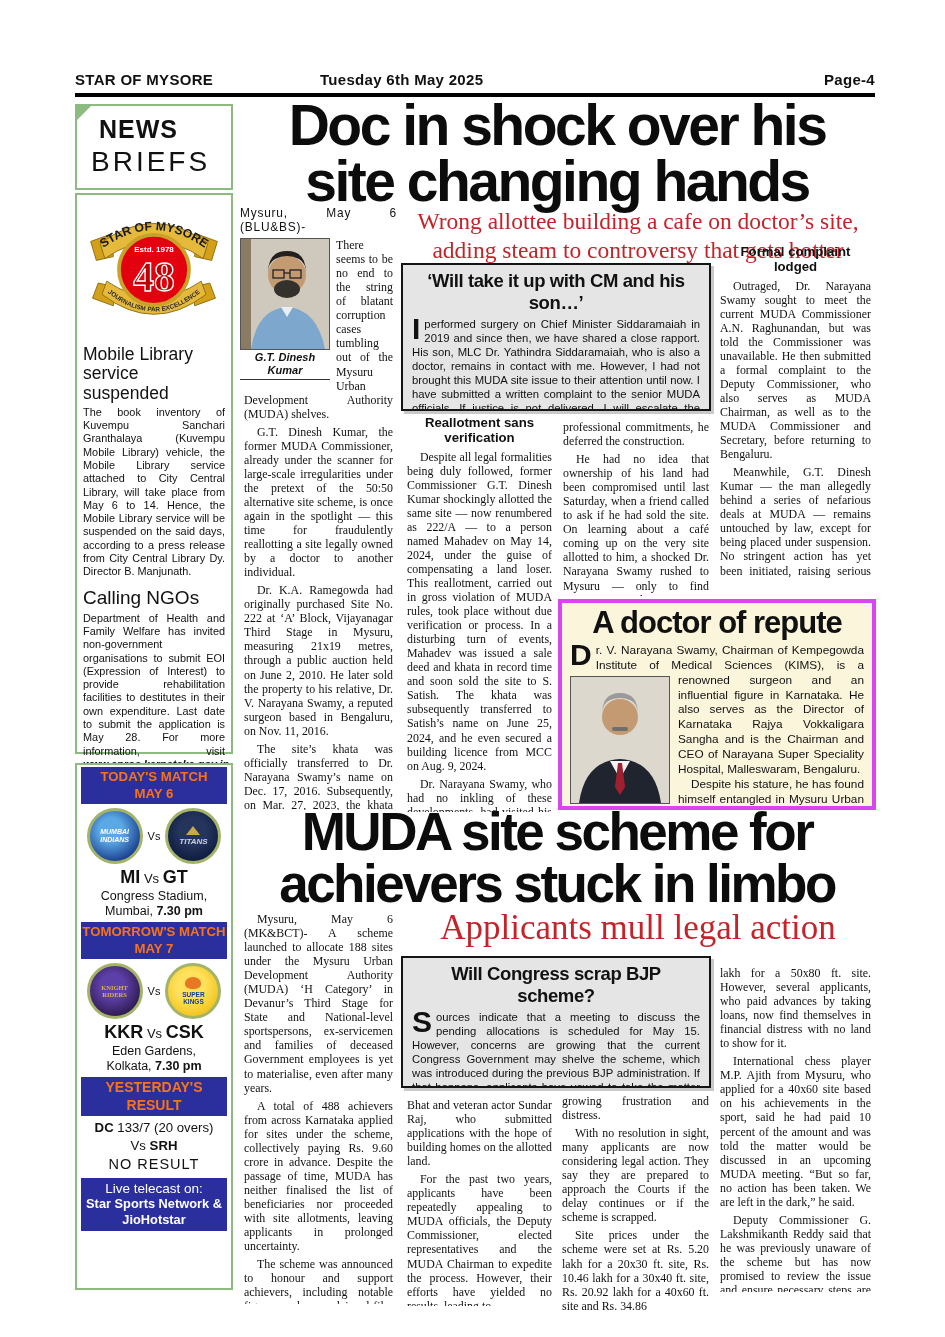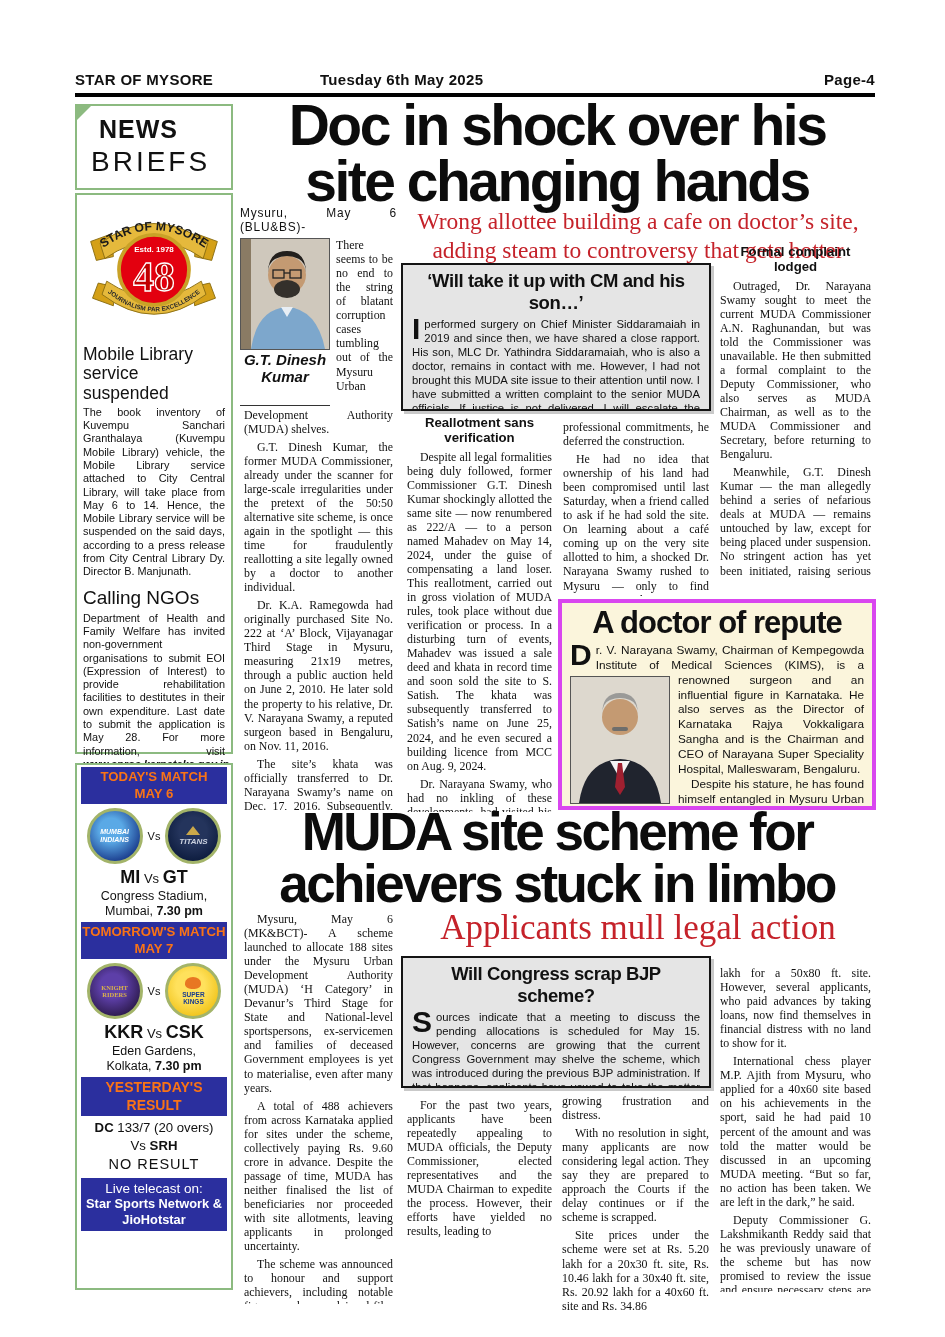--- a/index.html
+++ b/index.html
@@ -13,21 +13,21 @@
   .subhead{font-family:"Liberation Serif",serif;color:#C5222A;text-align:center;white-space:pre-line;}
   
   .col{font-size:11.9px;line-height:1.18;text-align:justify;overflow:hidden;}
   .col p{margin:4px;font-family:Liberation Serif, serif;}
   .indent{text-indent:13px;}
   .col-head{font-weight:bold;text-align:center;font-size:13.2px;line-height:1.12;margin-bottom:3px;white-space:pre-line;}
   .dateline{letter-spacing:.8px;margin-bottom:2px;}
   
   .photo-float{float:left;width:90px;margin:2px 6px 2px 0;text-align:center;}
   .photo-frame{border:1px solid #555;display:block;}
-  .photo-caption{font-weight:bold;font-style:italic;font-size:15px;line-height:1.15;white-space:pre-line;border-bottom:1.5px solid #333;padding:1px 0 19px;}
+  .photo-caption{font-weight:bold;font-style:italic;font-size:11px;line-height:1.15;white-space:pre-line;border-bottom:1.5px solid #333;padding:1px 0 3px;}
   
   .qbox{border:2.5px solid #141414;background:#e5e5e5;box-shadow:3px 3px 0 #c9c9c9;padding:4px 9px;box-sizing:border-box;overflow:hidden;}
   .qbox-title{font-weight:bold;font-size:18.5px;text-align:center;letter-spacing:-.4px;margin:1px 0 3px;}
   .qbox-body{font-size:11.3px;line-height:1.24;text-align:justify;}
   .dropcap{float:left;font-size:30px;font-weight:bold;line-height:24px;padding-right:4px;}
   
   .doctor-box{background:#FBF5DC;border:4px solid #d946ef;padding:2px 8px;box-sizing:border-box;overflow:hidden;}
   .doctor-title{font-size:31px;font-weight:bold;text-align:center;letter-spacing:-1px;margin:0 0 2px;}
   .doctor-body{font-size:11.8px;line-height:1.26;text-align:justify;}
   .doc-photo-float{float:left;width:100px;margin:3px 8px 2px 0;}
@@ -253,20 +253,21 @@
 
   <div class="abs qbox" style="left:401px;top:956px;width:310px;height:132px;">
     <div class="qbox-title">Will Congress scrap BJP scheme?</div>
     <div class="qbox-body">
       <span class="dropcap">S</span><span>ources indicate that a meeting to discuss the pending allocations is scheduled for May 15. However, concerns are growing that the current Congress Government may shelve the scheme, which was introduced during the previous BJP administration. If that happens, applicants have vowed to take the matter to Court.</span>
     </div>
 
   </div>
 
   <div class="abs col" style="left:403px;top:1094px;width:153px;height:212px;">
+    <p>Bhat and veteran actor Sundar Raj, who submitted applications with the hope of building homes on the allotted land.</p>
     <p class="indent">For the past two years, applicants have been repeatedly appealing to MUDA officials, the Deputy Commissioner, elected representatives and the MUDA Chairman to expedite the process. However, their efforts have yielded no results, leading to</p>
   </div>
 
   <div class="abs col" style="left:558px;top:1090px;width:155px;height:222px;">
     <p>growing frustration and distress.</p>
     <p class="indent">With no resolution in sight, many applicants are now considering legal action. They say they are prepared to approach the Courts if the delay continues or if the scheme is scrapped.</p>
     <p class="indent">Site prices under the scheme were set at Rs. 5.20 lakh for a 20x30 ft. site, Rs. 10.46 lakh for a 30x40 ft. site, Rs. 20.92 lakh for a 40x60 ft. site and Rs. 34.86</p>
   </div>
 
   <div class="abs col" style="left:716px;top:962px;width:159px;height:330px;">

